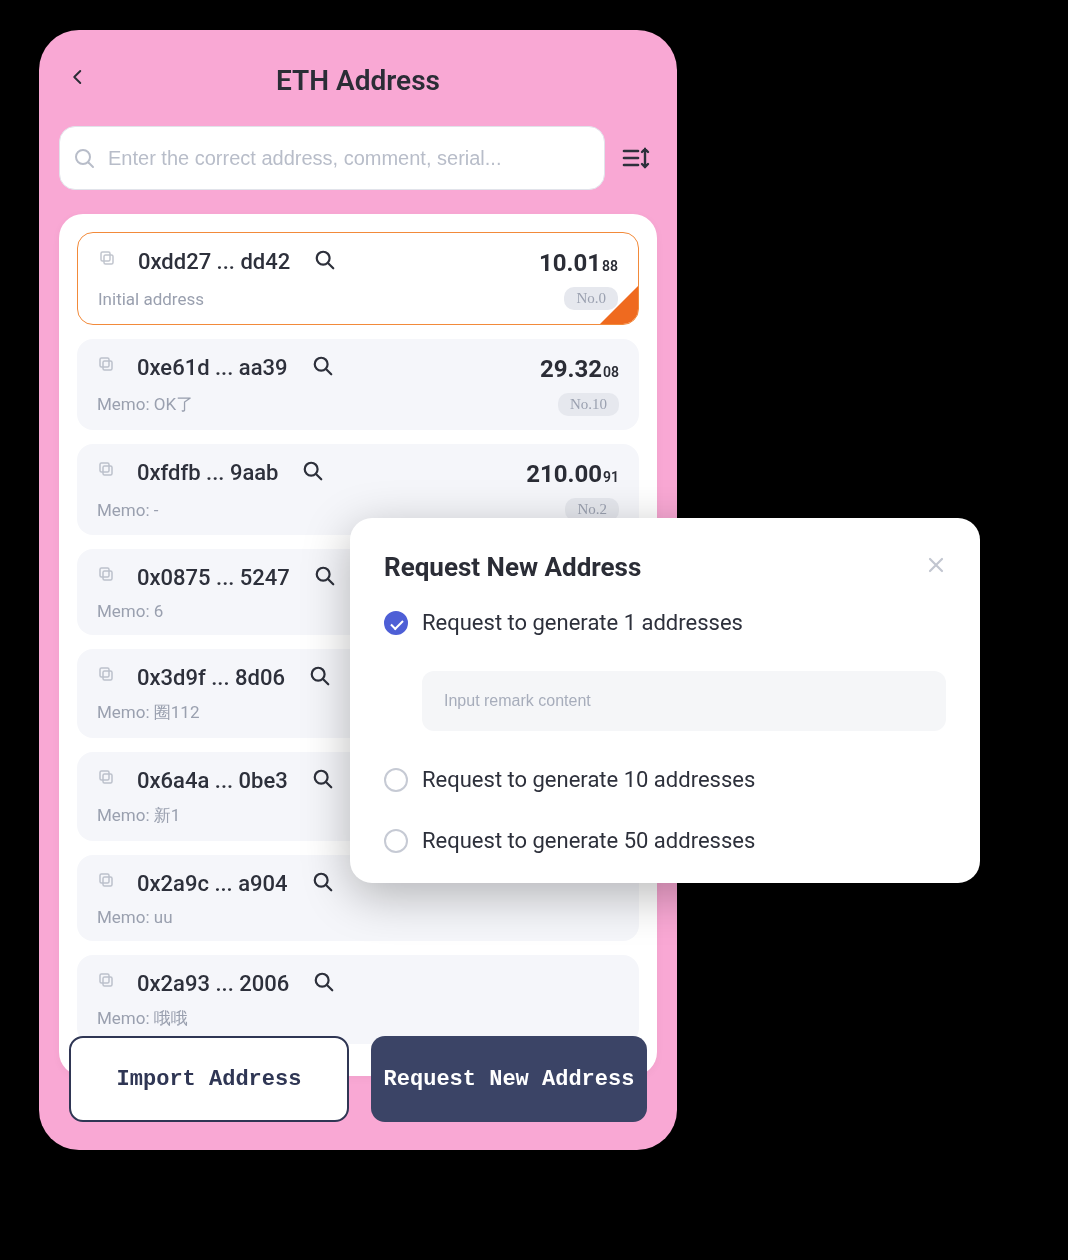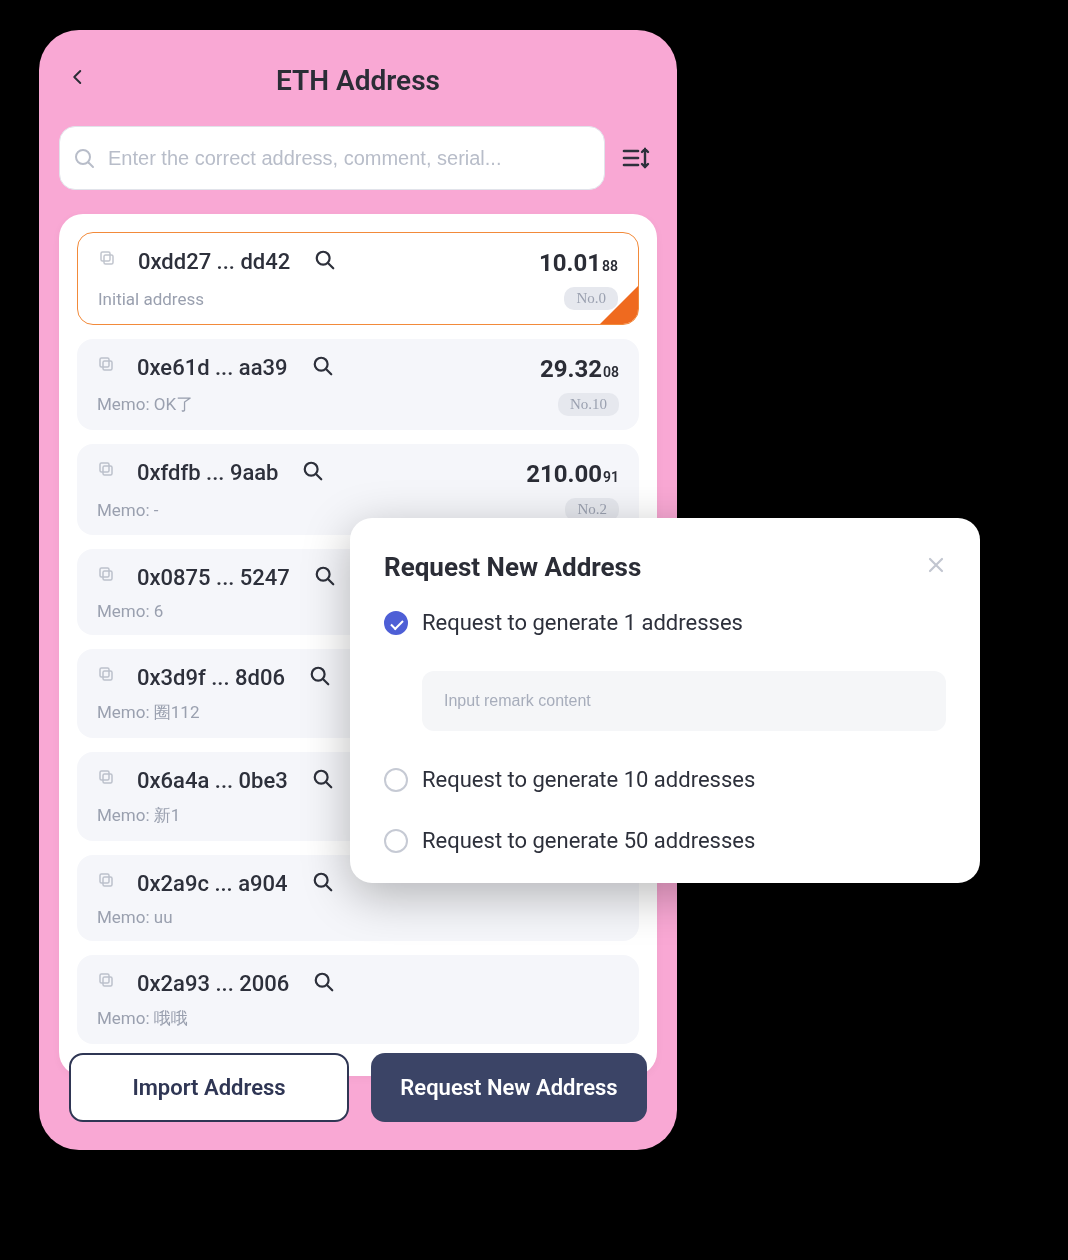--- a/index.html
+++ b/index.html
@@ -166,28 +166,29 @@
 .bottom-bar {
   position: absolute;
   left: 30px;
   right: 30px;
   bottom: 28px;
   display: flex;
   gap: 22px;
 }
 .btn {
   flex: 1;
-  height: 69px;
+  height: 86px;
   border-radius: 14px;
   font-size: 22px;
   font-weight: 600;
   display: flex;
   align-items: center;
   justify-content: center;
   cursor: pointer;
+  font-family: Liberation Mono, monospace;
 }
 .btn-outline {
   background: #fff;
   border: 2px solid #2f3654;
   color: #2f3654;
 }
 .btn-primary {
   background: #3b4466;
   color: #fff;
   border: none;

